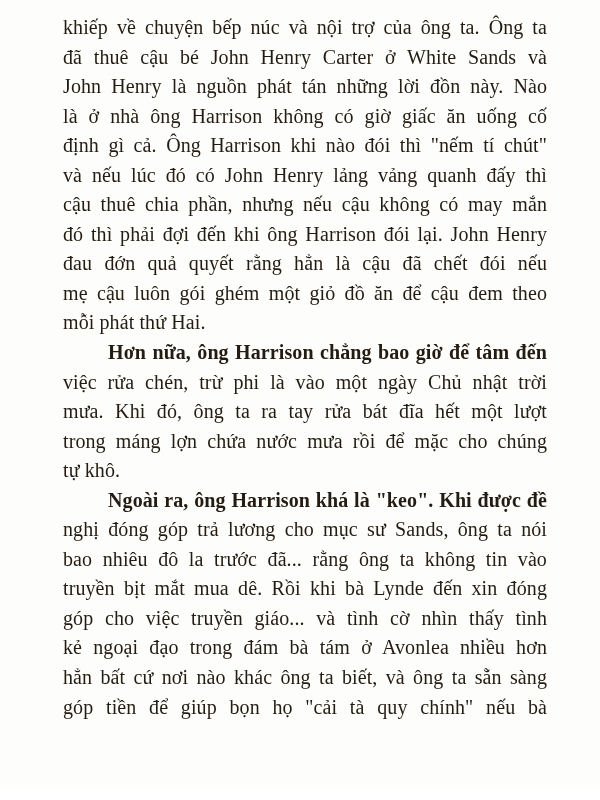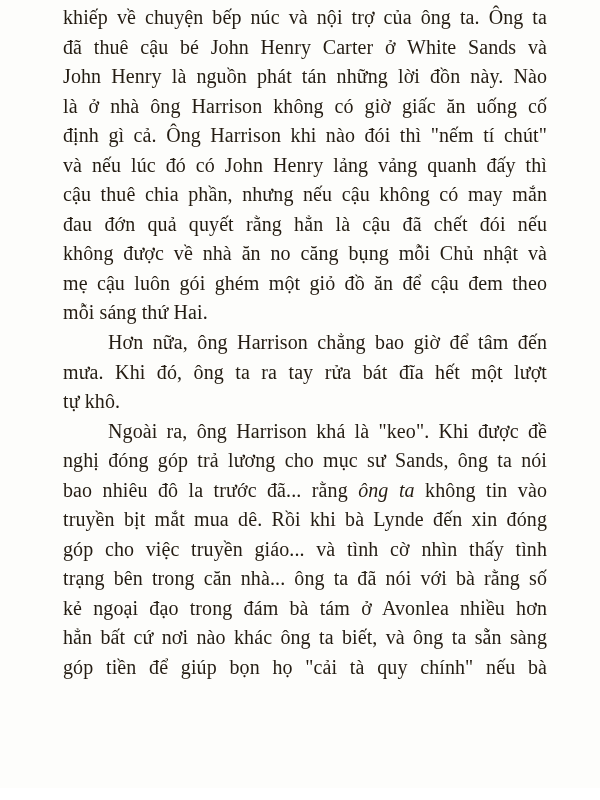--- a/index.html
+++ b/index.html
@@ -8,70 +8,72 @@
   }
   * { margin: 0; padding: 0; box-sizing: border-box; }
   html, body {
     width: 600px; height: 800px;
     background: #ffffff;
     font-family: "Liberation Serif", serif;
   }
   .book-page {
     width: 600px; height: 788px;
     background: var(--bg);
-    padding: 3px 53px 0 63px;
+    padding: 13px 53px 0 63px;
     overflow: hidden;
   }
   .text-column {
     width: 484px;
     color: var(--ink);
     font-size: 20px;
   }
   .line {
     line-height: 29.55px;
     height: 29.55px;
     text-align: justify;
     text-align-last: justify;
     overflow: hidden;
     letter-spacing: 0.1px;
   }
   .line.para-end {
     text-align-last: left;
   }
   .line.indent {
     text-indent: 45px;
+    font-weight: bold;
   }
-  .em { font-style: italic; }
+  .em { }
 </style>
 </head>
 <body>
 
 <div class="book-page">
   <div class="text-column">
     <div class="line">khiếp về chuyện bếp núc và nội trợ của ông ta. Ông ta</div>
     <div class="line">đã thuê cậu bé John Henry Carter ở White Sands và</div>
     <div class="line">John Henry là nguồn phát tán những lời đồn này. Nào</div>
     <div class="line">là ở nhà ông Harrison không có giờ giấc ăn uống cố</div>
     <div class="line">định gì cả. Ông Harrison khi nào đói thì "nếm tí chút"</div>
     <div class="line">và nếu lúc đó có John Henry lảng vảng quanh đấy thì</div>
     <div class="line">cậu thuê chia phần, nhưng nếu cậu không có may mắn</div>
+    <div class="line">đó thì phải đợi đến khi ông Harrison đói lại. John Henry</div>
     <div class="line">đau đớn quả quyết rằng hẳn là cậu đã chết đói nếu</div>
-    <div class="line">không được về nhà ăn no căng bụng mỗi Chủ nhật và</div>
     <div class="line">mẹ cậu luôn gói ghém một giỏ đồ ăn để cậu đem theo</div>
-    <div class="line para-end">mỗi sáng thứ Hai.</div>
+    <div class="line para-end">mỗi phát thứ Hai.</div>
     <div class="line indent">Hơn nữa, ông Harrison chẳng bao giờ để tâm đến</div>
+    <div class="line">việc rửa chén, trừ phi là vào một ngày Chủ nhật trời</div>
     <div class="line">mưa. Khi đó, ông ta ra tay rửa bát đĩa hết một lượt</div>
+    <div class="line">trong máng lợn chứa nước mưa rồi để mặc cho chúng</div>
     <div class="line para-end">tự khô.</div>
     <div class="line indent">Ngoài ra, ông Harrison khá là "keo". Khi được đề</div>
     <div class="line">nghị đóng góp trả lương cho mục sư Sands, ông ta nói</div>
     <div class="line">
       <span>bao nhiêu đô la trước đã... rằng</span>
       <span class="em">ông ta</span>
       <span>không tin vào</span>
     </div>
     <div class="line">truyền bịt mắt mua dê. Rồi khi bà Lynde đến xin đóng</div>
     <div class="line">góp cho việc truyền giáo... và tình cờ nhìn thấy tình</div>
-    <div class="line">trạng bên trong căn nhà... ông ta đã nói với bà rằng số</div>
     <div class="line">kẻ ngoại đạo trong đám bà tám ở Avonlea nhiều hơn</div>
     <div class="line">hẳn bất cứ nơi nào khác ông ta biết, và ông ta sẵn sàng</div>
     <div class="line">góp tiền để giúp bọn họ "cải tà quy chính" nếu bà</div>
   </div>
 </div>
 
 </body></html>

